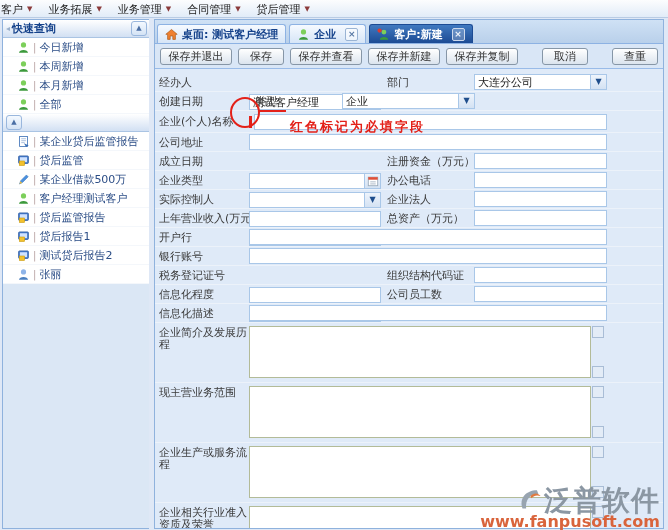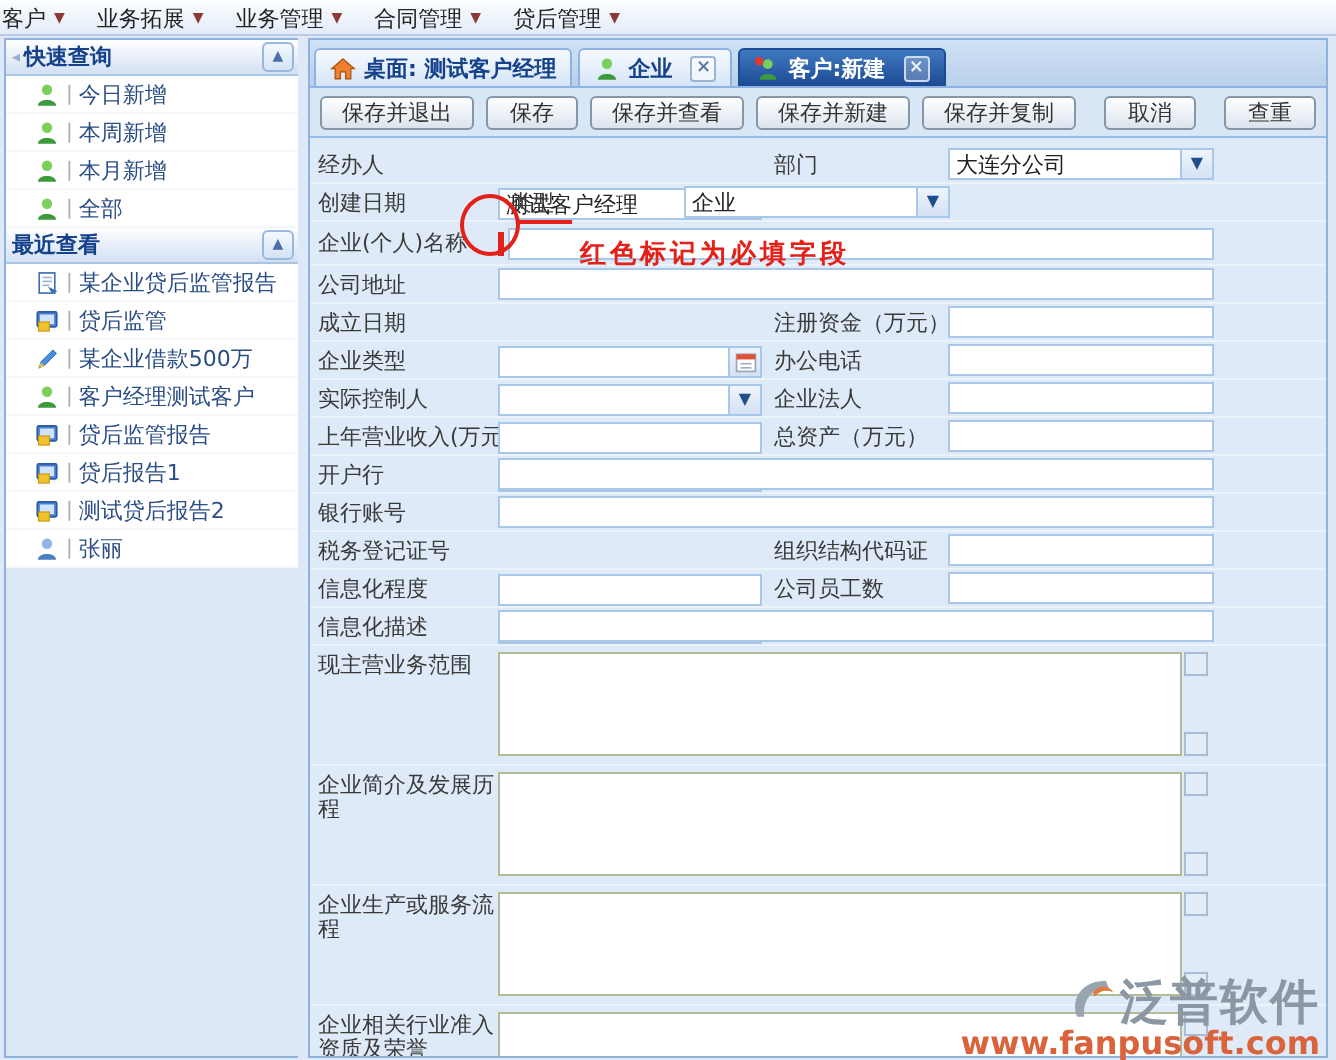--- a/index.html
+++ b/index.html
@@ -38,21 +38,21 @@
   .tab.active{background:linear-gradient(#4079c0,#1c4b94);color:#fff;border-color:#1c4b94;}
   .tab .ticon{width:13px;height:13px;display:flex;align-items:center;justify-content:center;}
   .tab-close{width:11px;height:11px;margin-left:5px;font-size:9px;line-height:10px;text-align:center;
              border:1px solid #9ab4d4;border-radius:2px;background:rgba(255,255,255,.55);color:#5a7aa5;cursor:pointer;}
   .tab.active .tab-close{border-color:#cdd9ec;background:rgba(255,255,255,.25);color:#eef3fa;}
   .toolbar{height:24px;flex:none;background:#d9e6f6;border-bottom:1px solid #99bbe8;
            display:flex;align-items:center;gap:6px;padding:0 5px;}
   .tb-btn{height:17px;min-width:46px;padding:0 10px;background:linear-gradient(#ffffff,#dbe4ee);
           border:1px solid #8696a7;border-radius:3px;color:#333;font-size:11px;
           display:flex;align-items:center;justify-content:center;cursor:pointer;white-space:nowrap;}
-  .tb-btn.gap{margin-left:8px;}
+  .tb-btn.gap{margin-left:18px;}
   
   .form{flex:1;background:#dfeaf8;padding-top:4px;overflow:hidden;position:relative;}
   .frow{display:flex;align-items:center;height:18px;border-bottom:1px solid #ecf2fa;}
   .frow.tall{height:21px;}
   .frow.ta{height:60px;align-items:flex-start;padding-top:3px;box-sizing:border-box;}
   .lbl{width:94px;flex:none;padding-left:4px;color:#3a3a3a;white-space:nowrap;overflow:hidden;box-sizing:border-box;}
   .lbl2{width:93px;flex:none;padding-left:6px;color:#3a3a3a;white-space:nowrap;overflow:hidden;box-sizing:border-box;}
   .lbl.top{padding-top:1px;line-height:12px;white-space:normal;}
   .fld{display:flex;align-items:center;}
   .fld.c1{width:132px;flex:none;margin-top:40px;}
@@ -72,21 +72,21 @@
   .ta-btn{width:12px;height:12px;background:#e3ecf7;border:1px solid #a9bdd6;box-sizing:border-box;cursor:pointer;}
   
   .ann-circle{position:absolute;left:230px;top:97px;width:26px;height:27px;border:2px solid #e32119;
               border-radius:50%;z-index:5;}
   .ann-line{position:absolute;left:259px;top:110px;width:27px;height:2px;background:#e32119;z-index:5;}
   .ann-text{position:absolute;left:290px;top:118px;color:#e32119;font-weight:bold;font-size:13px;
             letter-spacing:2px;z-index:5;white-space:nowrap;}
   
   .watermark{position:absolute;right:8px;bottom:2px;z-index:6;text-align:right;}
   .wm-row{display:flex;align-items:center;justify-content:flex-end;gap:2px;}
-  .wm-brand{font-size:24px;font-weight:bold;color:#8b97a3;letter-spacing:1px;line-height:26px;}
+  .wm-brand{font-size:28px;font-weight:bold;color:#8b97a3;letter-spacing:1px;line-height:26px;}
   .wm-url{font-size:16px;font-weight:bold;color:#d9643c;line-height:13px;}
   .splitter{position:absolute;left:149px;top:19px;width:5px;bottom:1px;background:#dfe8f6;cursor:col-resize;}
 </style>
 </head>
 <body>
 
 <div class="screen">
 
   <div class="menubar" id="menubar">
       <div class="menu-item">
@@ -153,21 +153,20 @@
             <svg width="13" height="13" viewBox="0 0 16 16">
               <circle cx="8" cy="4.8" r="3.2" fill="#7ccf5a"></circle>
               <path d="M2.4 14.6 C2.4 9.8 13.6 9.8 13.6 14.6 Z" fill="#3c9a3c"></path>
             </svg>
           </span>
           <span class="sep">|</span>
           <span class="lab">全部</span>
         </div>
       </div>
     <div class="side-header">
-      <span class="htxt">最近查看</span>
       <span class="collapse-btn">▲</span>
     </div>
     <div class="side-items" id="recentItems">
         <div class="side-item">
           <span class="icon">
             <svg width="13" height="13" viewBox="0 0 16 16">
               <rect x="3.2" y="1.8" width="9.6" height="12.4" fill="#fff" stroke="#3b6fb5"></rect>
               <line x1="5.2" y1="4.6" x2="11" y2="4.6" stroke="#9ab4d6"></line>
               <line x1="5.2" y1="7" x2="11" y2="7" stroke="#9ab4d6"></line>
               <line x1="5.2" y1="9.4" x2="9.4" y2="9.4" stroke="#9ab4d6"></line>
@@ -467,29 +466,29 @@
         </div>
         <div class="frow">
           <div class="lbl">信息化描述</div>
           <div class="fld full">
             <div class="tbox">
               <span class="val"></span>
             </div>
           </div>
         </div>
         <div class="frow ta">
-          <div class="lbl top">现主营业务范围</div>
+          <div class="lbl top">企业简介及发展历程</div>
           <div class="ta-box"></div>
           <div class="ta-strip">
             <div class="ta-btn"></div>
             <div class="ta-btn"></div>
           </div>
         </div>
         <div class="frow ta">
-          <div class="lbl top">企业简介及发展历程</div>
+          <div class="lbl top">现主营业务范围</div>
           <div class="ta-box"></div>
           <div class="ta-strip">
             <div class="ta-btn"></div>
             <div class="ta-btn"></div>
           </div>
         </div>
         <div class="frow ta">
           <div class="lbl top">企业生产或服务流程</div>
           <div class="ta-box"></div>
           <div class="ta-strip">

